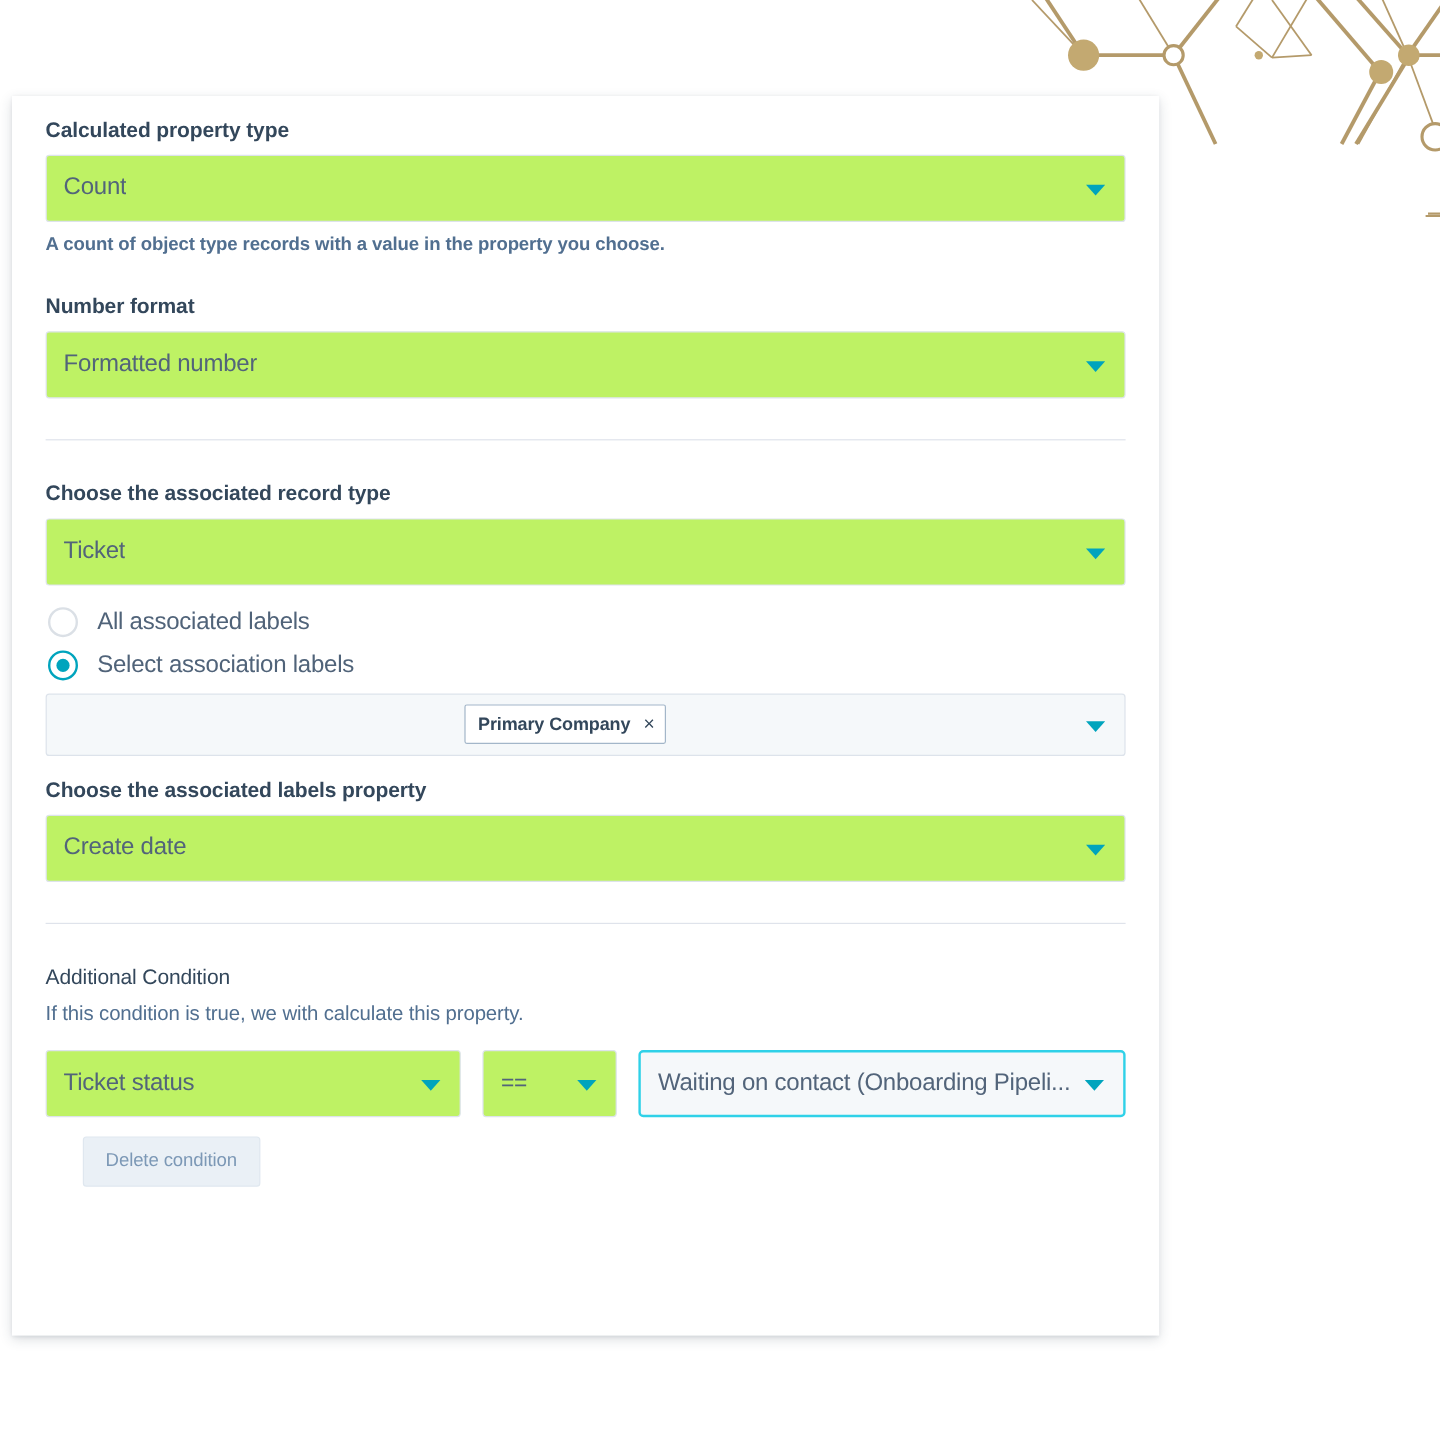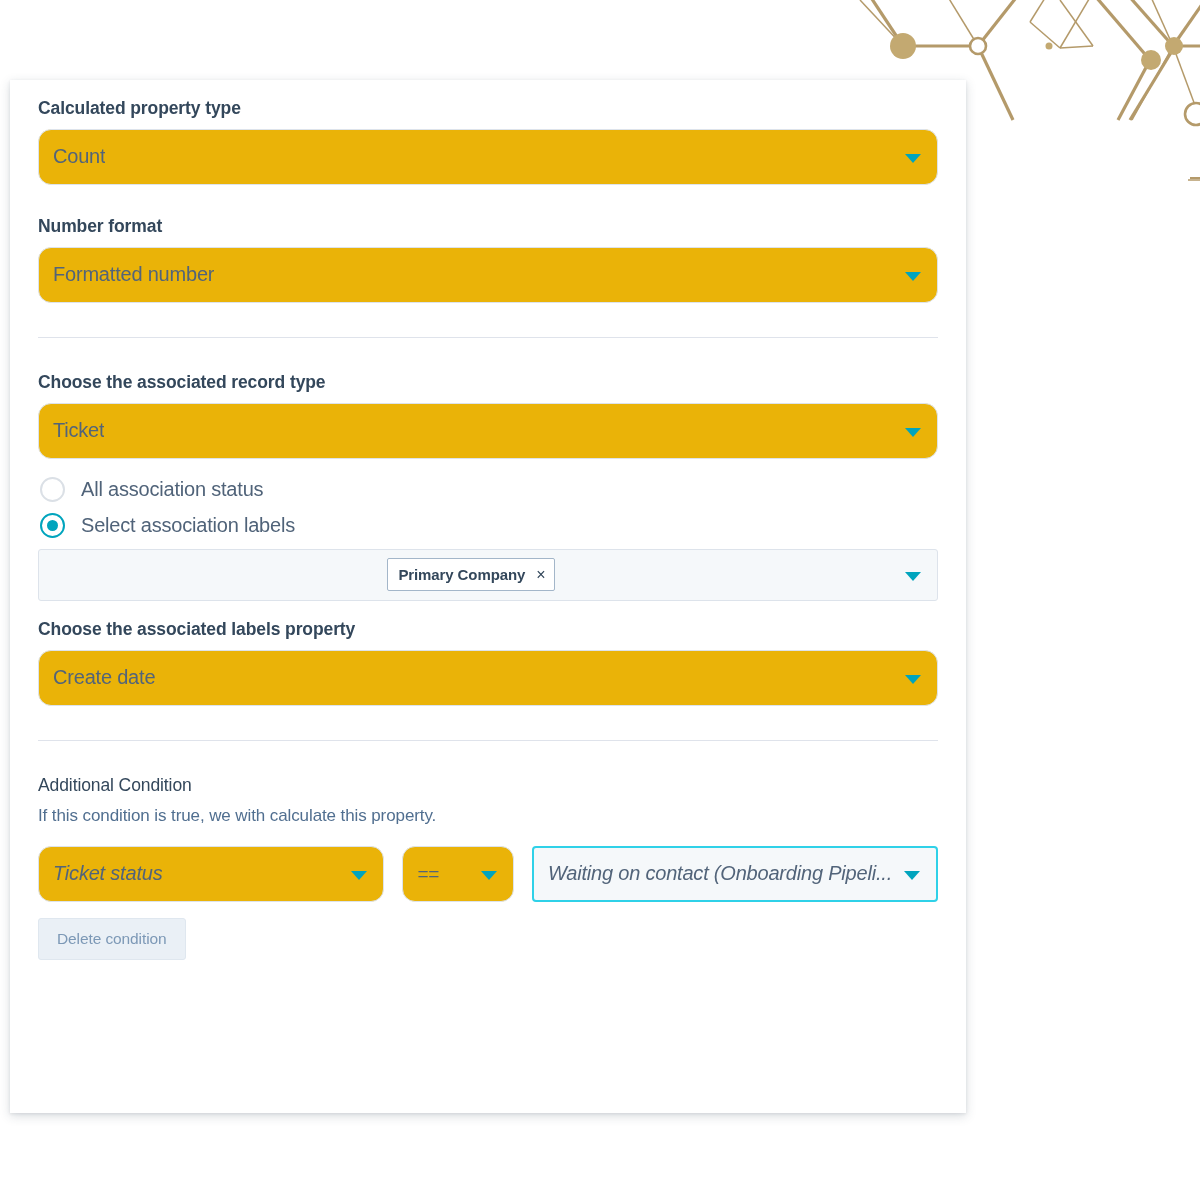--- a/index.html
+++ b/index.html
@@ -76,23 +76,23 @@
     font-size: 17px;
     font-weight: 400;
     color: #516f90;
     margin: 0 0 20px 0;
     letter-spacing: -0.1px;
   }
 
   
   .select {
     position: relative;
-    background: #eab308;
+    background: #bef264;
     border: 1px solid #dde3eb;
-    border-radius: 13px;
+    border-radius: 3px;
     height: 56px;
     display: flex;
     align-items: center;
     box-sizing: border-box;
     padding: 0 44px 0 14px;
     cursor: pointer;
   }
   .select.focused {
     border: 2px solid #2fd1e8;
     border-radius: 4px;
@@ -201,21 +201,20 @@
     margin-left: 11px;
     line-height: 1;
     cursor: pointer;
   }
 
   
   .condition-row {
     display: flex;
     align-items: center;
     gap: 18px;
-    font-style: italic;
   }
   .cond-prop { width: 480px; }
   .cond-op { width: 136px; }
   .cond-val { width: 486px; }
   .cond-op .select-value { font-size: 19px; color: #52647a; }
   .cond-op .caret { right: 16px; }
 
   
   .delete-btn {
     margin-top: 16px;
@@ -225,20 +224,21 @@
     height: 42px;
     padding: 0 18px;
     background: #eaf0f6;
     border: 1px solid #dfe7ef;
     border-radius: 3px;
     font-size: 15.5px;
     color: #7c98b6;
     cursor: pointer;
     letter-spacing: -0.1px;
     font-family: "Liberation Sans", sans-serif;
+    margin-left: 31px;
   }
 </style>
 </head>
 <body>
 
 <svg id="bg-network" viewBox="0 0 1200 1200" xmlns="http://www.w3.org/2000/svg">
   <g stroke="#b49a6a" fill="none">
 
     <g stroke-width="3.2">
       <path d="M866 -10 L903 46"></path>
@@ -289,20 +289,21 @@
 
 <div id="form-card">
   <div class="card-inner">
 
     <div>
       <div class="field-label">Calculated property type</div>
       <div class="select">
         <span class="select-value">Count</span>
         <span class="caret"></span>
       </div>
+      <div class="helper-text">A count of object type records with a value in the property you choose.</div>
     </div>
 
     <div style="margin-top:31px;">
       <div class="field-label">Number format</div>
       <div class="select">
         <span class="select-value">Formatted number</span>
         <span class="caret"></span>
       </div>
     </div>
 
@@ -313,21 +314,21 @@
       <div class="select">
         <span class="select-value">Ticket</span>
         <span class="caret"></span>
       </div>
     </div>
 
     <div style="margin-top:18px;">
 
       <div class="radio-row">
         <span class="radio"></span>
-        <span class="radio-label">All association status</span>
+        <span class="radio-label">All associated labels</span>
       </div>
 
       <div class="radio-row">
         <span class="radio checked"></span>
         <span class="radio-label">Select association labels</span>
       </div>
 
       <div class="tag-select" style="margin-top:6px;">
         <span class="tag">
           <span class="tag-text">Primary Company</span>

